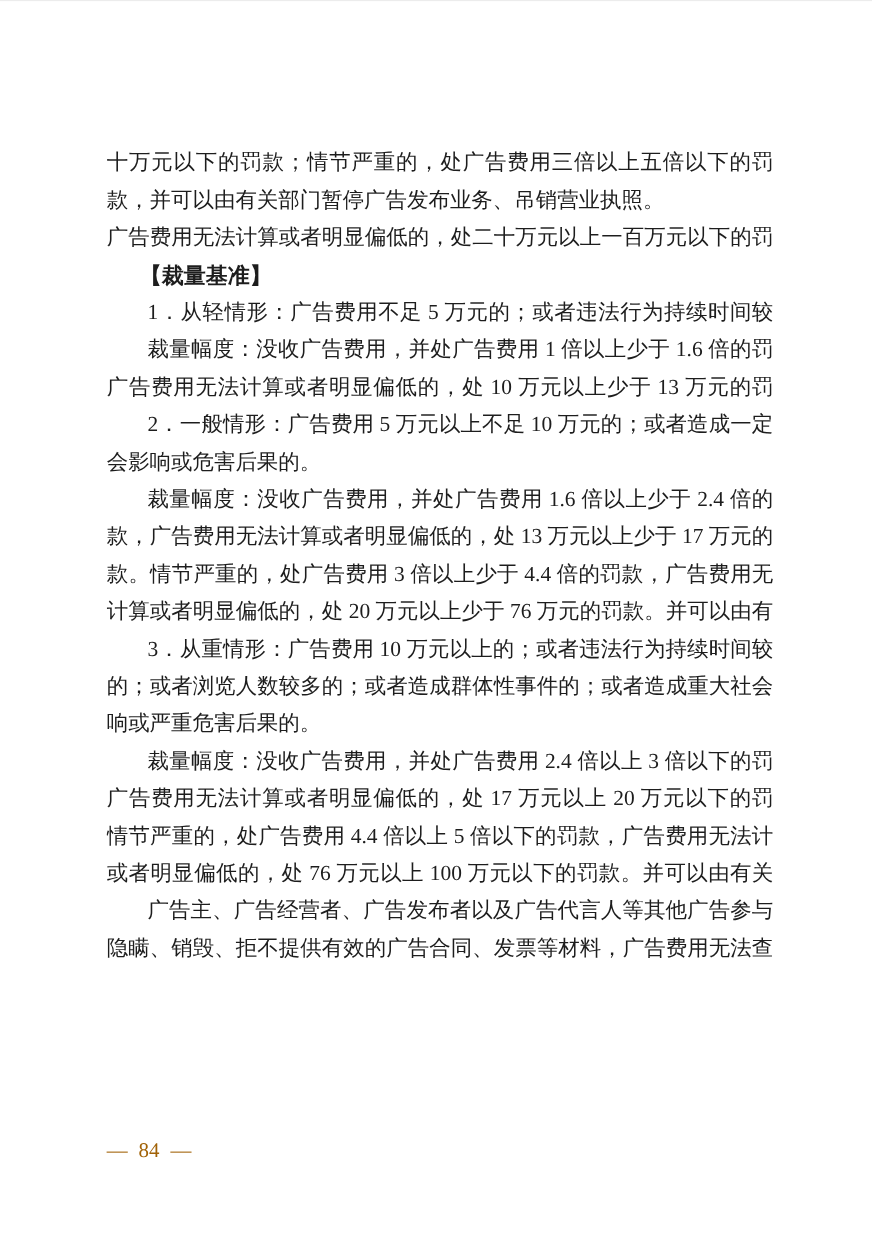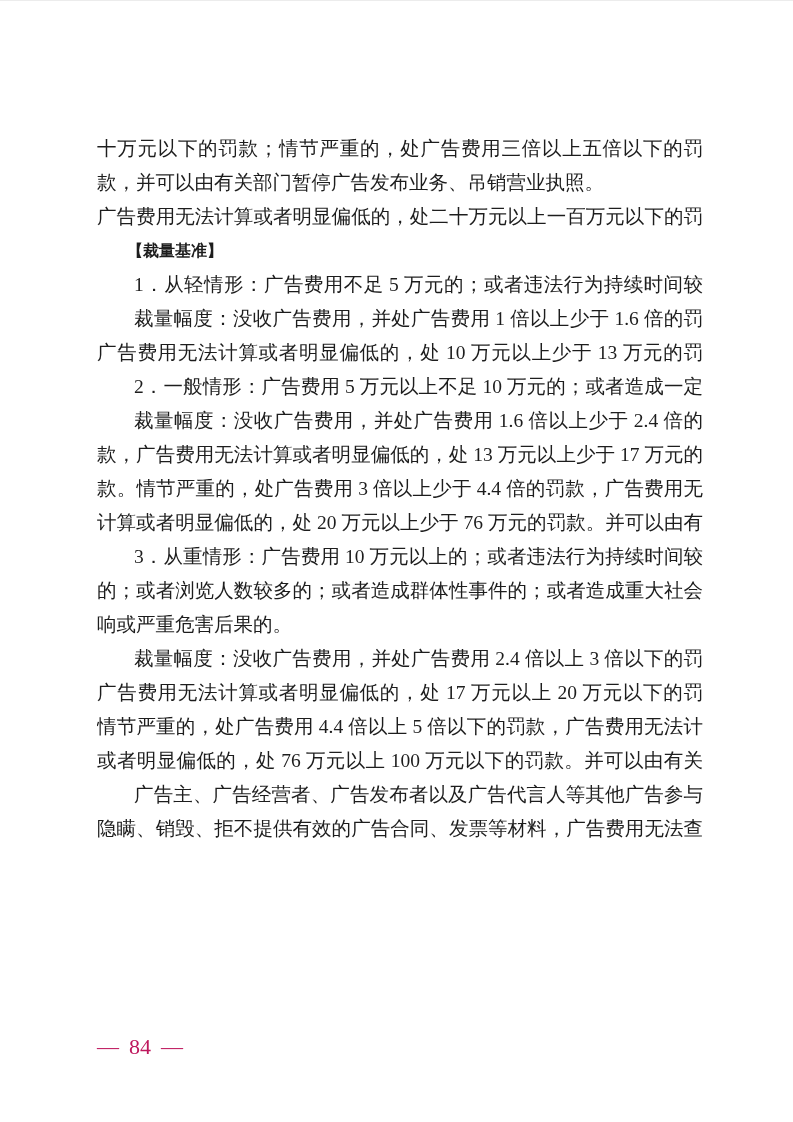--- a/index.html
+++ b/index.html
@@ -25,50 +25,51 @@
     font-size: 19.5px;
     text-align: justify;
     text-align-last: left;
     overflow: hidden;
   }
   .j  { text-align-last: justify; }
   .ind { text-indent: 37px; }
   .hd {
     font-weight: bold;
     font-family: "Liberation Sans", "DejaVu Sans", sans-serif;
-    font-size: 16px;
+    font-size: 20px;
     text-indent: 30px;
   }
   .footer {
     position: absolute;
     left: 97px;
     top: 1031px;
     height: 30px;
     line-height: 30px;
-    font-size: 22px;
-    color: #be185d;
+    font-size: 19px;
+    color: #a16207;
   }
   .footer span { display: inline-block; }
   .footer .dash { letter-spacing: 0; }
   .footer .num { margin: 0 10px; }
 </style>
 </head>
 <body>
 
 <div class="page">
 
   <div class="body-text">
     <div class="ln j">十万元以下的罚款；情节严重的，处广告费用三倍以上五倍以下的罚款，</div>
     <div class="ln">款，并可以由有关部门暂停广告发布业务、吊销营业执照。</div>
     <div class="ln j">广告费用无法计算或者明显偏低的，处二十万元以上一百万元以下的罚</div>
     <div class="ln hd">【裁量基准】</div>
     <div class="ln j ind">1．从轻情形：广告费用不足 5 万元的；或者违法行为持续时间较短</div>
     <div class="ln j ind">裁量幅度：没收广告费用，并处广告费用 1 倍以上少于 1.6 倍的罚款，</div>
     <div class="ln">广告费用无法计算或者明显偏低的，处 10 万元以上少于 13 万元的罚款。</div>
     <div class="ln j ind">2．一般情形：广告费用 5 万元以上不足 10 万元的；或者造成一定社</div>
+    <div class="ln">会影响或危害后果的。</div>
     <div class="ln j ind">裁量幅度：没收广告费用，并处广告费用 1.6 倍以上少于 2.4 倍的罚</div>
     <div class="ln j">款，广告费用无法计算或者明显偏低的，处 13 万元以上少于 17 万元的罚</div>
     <div class="ln j">款。情节严重的，处广告费用 3 倍以上少于 4.4 倍的罚款，广告费用无法</div>
     <div class="ln j">计算或者明显偏低的，处 20 万元以上少于 76 万元的罚款。并可以由有关</div>
     <div class="ln j ind">3．从重情形：广告费用 10 万元以上的；或者违法行为持续时间较长</div>
     <div class="ln j">的；或者浏览人数较多的；或者造成群体性事件的；或者造成重大社会影</div>
     <div class="ln">响或严重危害后果的。</div>
     <div class="ln j ind">裁量幅度：没收广告费用，并处广告费用 2.4 倍以上 3 倍以下的罚款；</div>
     <div class="ln j">广告费用无法计算或者明显偏低的，处 17 万元以上 20 万元以下的罚款。</div>
     <div class="ln j">情节严重的，处广告费用 4.4 倍以上 5 倍以下的罚款，广告费用无法计算</div>

